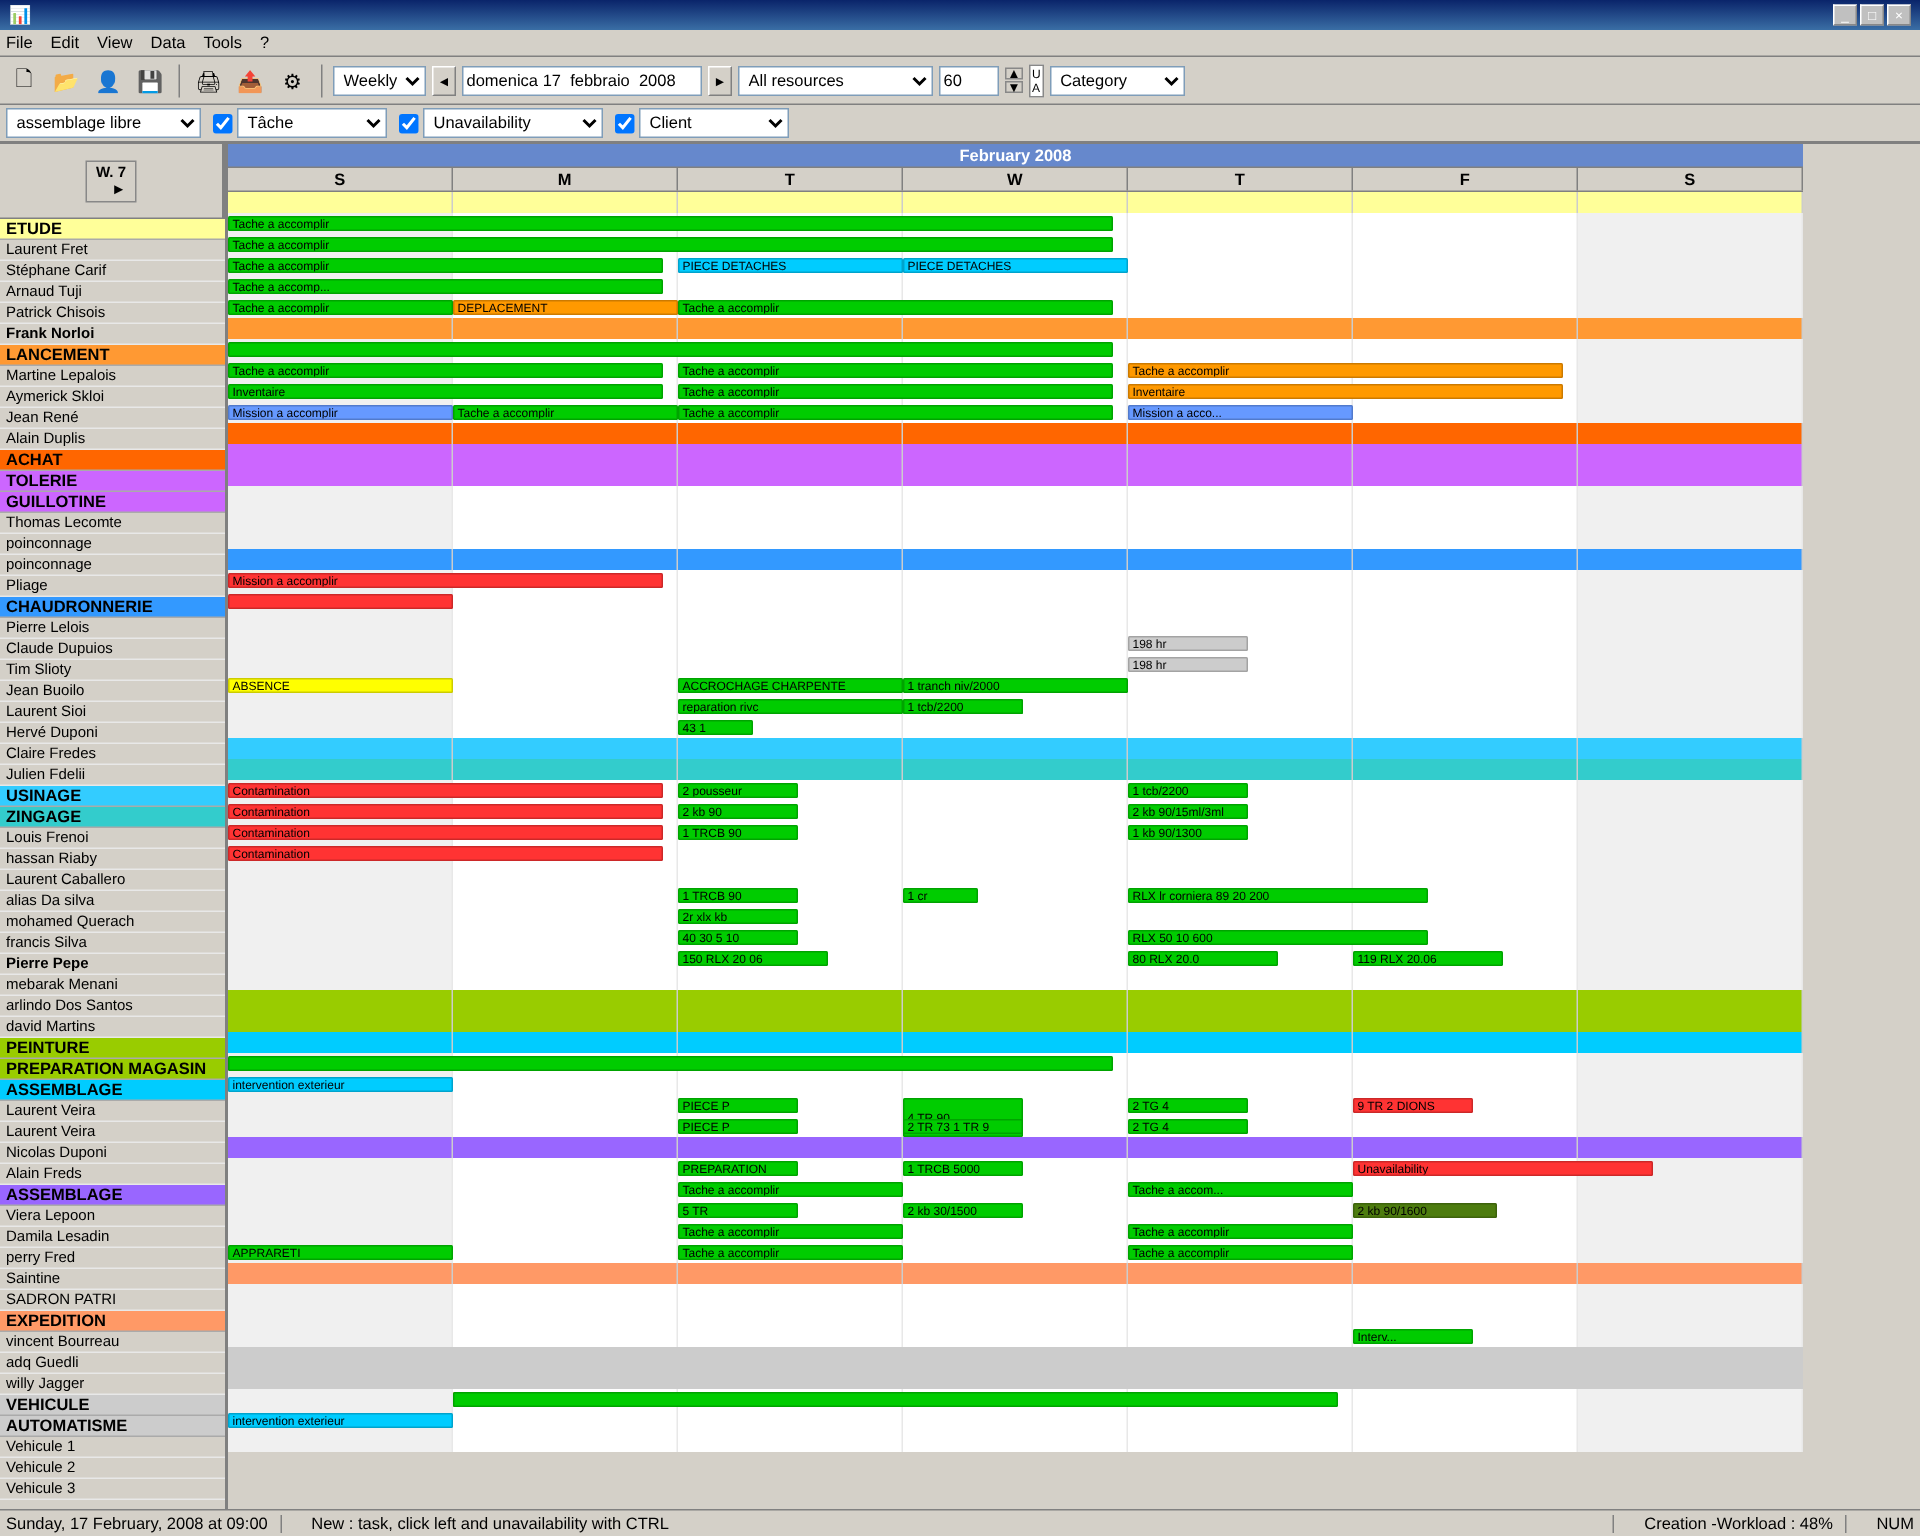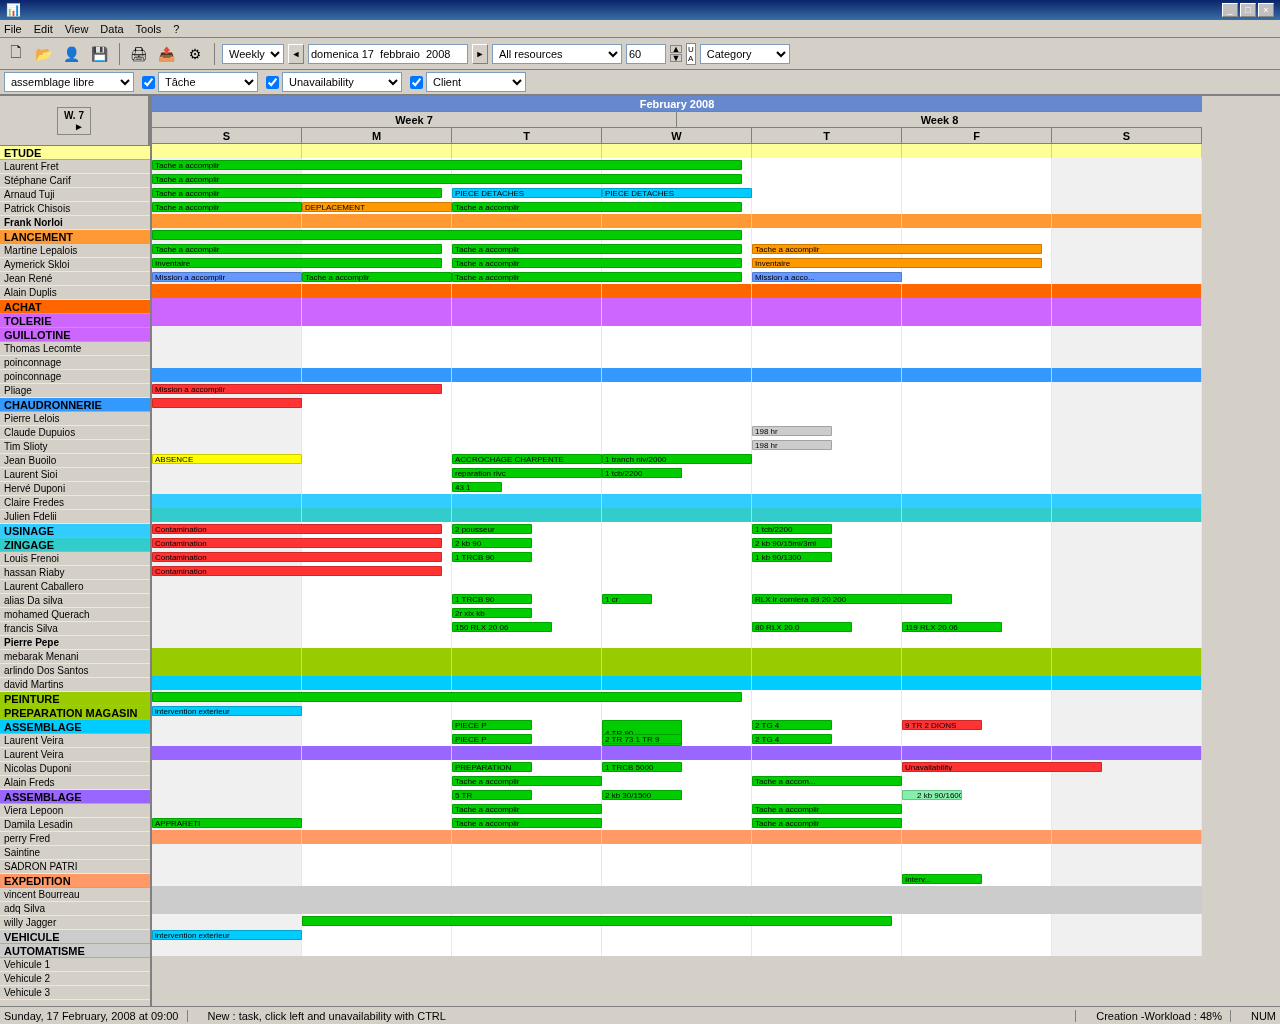--- a/index.html
+++ b/index.html
@@ -354,41 +354,37 @@
           <div class="lp-row" style="height: 14px; font-size: 10px; padding-left: 4px; border-bottom: 1px solid rgb(232, 232, 232); white-space: nowrap; overflow: hidden;">Nicolas Duponi</div>
           <div class="lp-row" style="height: 14px; font-size: 10px; padding-left: 4px; border-bottom: 1px solid rgb(232, 232, 232); white-space: nowrap; overflow: hidden;">Alain Freds</div>
           <div class="lp-section-header" style="background-color: rgb(153, 102, 255); height: 14px; font-size: 11px; font-weight: bold; border-bottom: 1px solid rgb(170, 170, 170); padding-left: 4px;">ASSEMBLAGE</div>
           <div class="lp-row" style="height: 14px; font-size: 10px; padding-left: 4px; border-bottom: 1px solid rgb(232, 232, 232); white-space: nowrap; overflow: hidden;">Viera Lepoon</div>
           <div class="lp-row" style="height: 14px; font-size: 10px; padding-left: 4px; border-bottom: 1px solid rgb(232, 232, 232); white-space: nowrap; overflow: hidden;">Damila Lesadin</div>
           <div class="lp-row" style="height: 14px; font-size: 10px; padding-left: 4px; border-bottom: 1px solid rgb(232, 232, 232); white-space: nowrap; overflow: hidden;">perry Fred</div>
           <div class="lp-row" style="height: 14px; font-size: 10px; padding-left: 4px; border-bottom: 1px solid rgb(232, 232, 232); white-space: nowrap; overflow: hidden;">Saintine</div>
           <div class="lp-row" style="height: 14px; font-size: 10px; padding-left: 4px; border-bottom: 1px solid rgb(232, 232, 232); white-space: nowrap; overflow: hidden;">SADRON PATRI</div>
           <div class="lp-section-header" style="background-color: rgb(255, 153, 102); height: 14px; font-size: 11px; font-weight: bold; border-bottom: 1px solid rgb(170, 170, 170); padding-left: 4px;">EXPEDITION</div>
           <div class="lp-row" style="height: 14px; font-size: 10px; padding-left: 4px; border-bottom: 1px solid rgb(232, 232, 232); white-space: nowrap; overflow: hidden;">vincent Bourreau</div>
-          <div class="lp-row" style="height: 14px; font-size: 10px; padding-left: 4px; border-bottom: 1px solid rgb(232, 232, 232); white-space: nowrap; overflow: hidden;">adq Silva</div>
+          <div class="lp-row" style="height: 14px; font-size: 10px; padding-left: 4px; border-bottom: 1px solid rgb(232, 232, 232); white-space: nowrap; overflow: hidden;">adq Guedli</div>
           <div class="lp-row" style="height: 14px; font-size: 10px; padding-left: 4px; border-bottom: 1px solid rgb(232, 232, 232); white-space: nowrap; overflow: hidden;">willy Jagger</div>
           <div class="lp-section-header" style="background-color: rgb(204, 204, 204); height: 14px; font-size: 11px; font-weight: bold; border-bottom: 1px solid rgb(170, 170, 170); padding-left: 4px;">VEHICULE</div>
           <div class="lp-section-header" style="background-color: rgb(204, 204, 204); height: 14px; font-size: 11px; font-weight: bold; border-bottom: 1px solid rgb(170, 170, 170); padding-left: 4px;">AUTOMATISME</div>
           <div class="lp-row" style="height: 14px; font-size: 10px; padding-left: 4px; border-bottom: 1px solid rgb(232, 232, 232); white-space: nowrap; overflow: hidden;">Vehicule 1</div>
           <div class="lp-row" style="height: 14px; font-size: 10px; padding-left: 4px; border-bottom: 1px solid rgb(232, 232, 232); white-space: nowrap; overflow: hidden;">Vehicule 2</div>
           <div class="lp-row" style="height: 14px; font-size: 10px; padding-left: 4px; border-bottom: 1px solid rgb(232, 232, 232); white-space: nowrap; overflow: hidden;">Vehicule 3</div>
         </div>
     </div>
 
     <div class="right-grid" id="right-grid">
       <div class="grid-scroll-inner" id="grid-content">
 
         <div class="header-months">
           <span>February 2008</span>
         </div>
 
-        <div class="week-header-row" style="display:flex;height:16px;background:#d4d0c8;border-bottom:1px solid #808080;">
-          <div style="width:525px;text-align:center;border-right:1px solid #808080;font-size:11px;font-weight:bold;display:flex;align-items:center;justify-content:center;">Week 7</div>
-          <div style="flex:1;text-align:center;font-size:11px;font-weight:bold;display:flex;align-items:center;justify-content:center;">Week 8</div>
-        </div>
 
         <div style="display:flex;height:16px;background:#d4d0c8;border-bottom:1px solid #808080;">
           <div style="width:150px;text-align:center;border-right:1px solid #808080;font-size:11px;font-weight:bold;display:flex;align-items:center;justify-content:center;">S</div>
           <div style="width:150px;text-align:center;border-right:1px solid #808080;font-size:11px;font-weight:bold;display:flex;align-items:center;justify-content:center;">M</div>
           <div style="width:150px;text-align:center;border-right:1px solid #808080;font-size:11px;font-weight:bold;display:flex;align-items:center;justify-content:center;">T</div>
           <div style="width:150px;text-align:center;border-right:1px solid #808080;font-size:11px;font-weight:bold;display:flex;align-items:center;justify-content:center;">W</div>
           <div style="width:150px;text-align:center;border-right:1px solid #808080;font-size:11px;font-weight:bold;display:flex;align-items:center;justify-content:center;">T</div>
           <div style="width:150px;text-align:center;border-right:1px solid #808080;font-size:11px;font-weight:bold;display:flex;align-items:center;justify-content:center;">F</div>
           <div style="width:150px;text-align:center;border-right:1px solid #808080;font-size:11px;font-weight:bold;display:flex;align-items:center;justify-content:center;">S</div>
         </div>
@@ -437,20 +433,30 @@
               <div class="task-bar" style="background-color: rgb(0, 204, 255); left: 450px; width: 150px; position: absolute; height: 10px; top: 2px; font-size: 8px; padding-left: 2px; overflow: hidden; white-space: nowrap; z-index: 2; border-radius: 1px; border: 1px solid rgba(0, 0, 0, 0.2);">PIECE DETACHES</div>
             </div>
             <div style="display: flex; height: 14px; border-bottom: 1px solid rgb(232, 232, 232); position: relative;">
               <div style="width: 150px; min-width: 150px; border-right: 1px solid rgb(232, 232, 232); height: 14px; position: relative; background-color: rgb(240, 240, 240);"></div>
               <div style="width: 150px; min-width: 150px; border-right: 1px solid rgb(232, 232, 232); height: 14px; position: relative; background-color: white;"></div>
               <div style="width: 150px; min-width: 150px; border-right: 1px solid rgb(232, 232, 232); height: 14px; position: relative; background-color: white;"></div>
               <div style="width: 150px; min-width: 150px; border-right: 1px solid rgb(232, 232, 232); height: 14px; position: relative; background-color: white;"></div>
               <div style="width: 150px; min-width: 150px; border-right: 1px solid rgb(232, 232, 232); height: 14px; position: relative; background-color: white;"></div>
               <div style="width: 150px; min-width: 150px; border-right: 1px solid rgb(232, 232, 232); height: 14px; position: relative; background-color: white;"></div>
               <div style="width: 150px; min-width: 150px; border-right: 1px solid rgb(232, 232, 232); height: 14px; position: relative; background-color: rgb(240, 240, 240);"></div>
+              <div class="task-bar" style="background-color: rgb(0, 204, 0); left: 0px; width: 290px; position: absolute; height: 10px; top: 2px; font-size: 8px; padding-left: 2px; overflow: hidden; white-space: nowrap; z-index: 2; border-radius: 1px; border: 1px solid rgba(0, 0, 0, 0.2);">Tache a accomp...</div>
+            </div>
+            <div style="display: flex; height: 14px; border-bottom: 1px solid rgb(232, 232, 232); position: relative;">
+              <div style="width: 150px; min-width: 150px; border-right: 1px solid rgb(232, 232, 232); height: 14px; position: relative; background-color: rgb(240, 240, 240);"></div>
+              <div style="width: 150px; min-width: 150px; border-right: 1px solid rgb(232, 232, 232); height: 14px; position: relative; background-color: white;"></div>
+              <div style="width: 150px; min-width: 150px; border-right: 1px solid rgb(232, 232, 232); height: 14px; position: relative; background-color: white;"></div>
+              <div style="width: 150px; min-width: 150px; border-right: 1px solid rgb(232, 232, 232); height: 14px; position: relative; background-color: white;"></div>
+              <div style="width: 150px; min-width: 150px; border-right: 1px solid rgb(232, 232, 232); height: 14px; position: relative; background-color: white;"></div>
+              <div style="width: 150px; min-width: 150px; border-right: 1px solid rgb(232, 232, 232); height: 14px; position: relative; background-color: white;"></div>
+              <div style="width: 150px; min-width: 150px; border-right: 1px solid rgb(232, 232, 232); height: 14px; position: relative; background-color: rgb(240, 240, 240);"></div>
               <div class="task-bar" style="background-color: rgb(0, 204, 0); left: 0px; width: 150px; position: absolute; height: 10px; top: 2px; font-size: 8px; padding-left: 2px; overflow: hidden; white-space: nowrap; z-index: 2; border-radius: 1px; border: 1px solid rgba(0, 0, 0, 0.2);">Tache a accomplir</div>
               <div class="task-bar" style="background-color: rgb(255, 153, 0); left: 150px; width: 150px; position: absolute; height: 10px; top: 2px; font-size: 8px; padding-left: 2px; overflow: hidden; white-space: nowrap; z-index: 2; border-radius: 1px; border: 1px solid rgba(0, 0, 0, 0.2);">DEPLACEMENT</div>
               <div class="task-bar" style="background-color: rgb(0, 204, 0); left: 300px; width: 290px; position: absolute; height: 10px; top: 2px; font-size: 8px; padding-left: 2px; overflow: hidden; white-space: nowrap; z-index: 2; border-radius: 1px; border: 1px solid rgba(0, 0, 0, 0.2);">Tache a accomplir</div>
             </div>
             <div style="display: flex; height: 14px; background-color: rgb(255, 153, 51); border-bottom: 1px solid rgb(170, 170, 170);">
               <div style="width: 150px; min-width: 150px; border-right: 1px solid rgb(204, 204, 204); height: 14px; background-color: rgb(255, 153, 51);"></div>
               <div style="width: 150px; min-width: 150px; border-right: 1px solid rgb(204, 204, 204); height: 14px; background-color: rgb(255, 153, 51);"></div>
               <div style="width: 150px; min-width: 150px; border-right: 1px solid rgb(204, 204, 204); height: 14px; background-color: rgb(255, 153, 51);"></div>
               <div style="width: 150px; min-width: 150px; border-right: 1px solid rgb(204, 204, 204); height: 14px; background-color: rgb(255, 153, 51);"></div>
               <div style="width: 150px; min-width: 150px; border-right: 1px solid rgb(204, 204, 204); height: 14px; background-color: rgb(255, 153, 51);"></div>
@@ -746,20 +752,31 @@
               <div class="task-bar" style="background-color: rgb(0, 204, 0); left: 300px; width: 80px; position: absolute; height: 10px; top: 2px; font-size: 8px; padding-left: 2px; overflow: hidden; white-space: nowrap; z-index: 2; border-radius: 1px; border: 1px solid rgba(0, 0, 0, 0.2);">2r xlx kb</div>
             </div>
             <div style="display: flex; height: 14px; border-bottom: 1px solid rgb(232, 232, 232); position: relative;">
               <div style="width: 150px; min-width: 150px; border-right: 1px solid rgb(232, 232, 232); height: 14px; position: relative; background-color: rgb(240, 240, 240);"></div>
               <div style="width: 150px; min-width: 150px; border-right: 1px solid rgb(232, 232, 232); height: 14px; position: relative; background-color: white;"></div>
               <div style="width: 150px; min-width: 150px; border-right: 1px solid rgb(232, 232, 232); height: 14px; position: relative; background-color: white;"></div>
               <div style="width: 150px; min-width: 150px; border-right: 1px solid rgb(232, 232, 232); height: 14px; position: relative; background-color: white;"></div>
               <div style="width: 150px; min-width: 150px; border-right: 1px solid rgb(232, 232, 232); height: 14px; position: relative; background-color: white;"></div>
               <div style="width: 150px; min-width: 150px; border-right: 1px solid rgb(232, 232, 232); height: 14px; position: relative; background-color: white;"></div>
               <div style="width: 150px; min-width: 150px; border-right: 1px solid rgb(232, 232, 232); height: 14px; position: relative; background-color: rgb(240, 240, 240);"></div>
+              <div class="task-bar" style="background-color: rgb(0, 204, 0); left: 300px; width: 80px; position: absolute; height: 10px; top: 2px; font-size: 8px; padding-left: 2px; overflow: hidden; white-space: nowrap; z-index: 2; border-radius: 1px; border: 1px solid rgba(0, 0, 0, 0.2);">40 30 5 10</div>
+              <div class="task-bar" style="background-color: rgb(0, 204, 0); left: 600px; width: 200px; position: absolute; height: 10px; top: 2px; font-size: 8px; padding-left: 2px; overflow: hidden; white-space: nowrap; z-index: 2; border-radius: 1px; border: 1px solid rgba(0, 0, 0, 0.2);">RLX 50 10 600</div>
+            </div>
+            <div style="display: flex; height: 14px; border-bottom: 1px solid rgb(232, 232, 232); position: relative;">
+              <div style="width: 150px; min-width: 150px; border-right: 1px solid rgb(232, 232, 232); height: 14px; position: relative; background-color: rgb(240, 240, 240);"></div>
+              <div style="width: 150px; min-width: 150px; border-right: 1px solid rgb(232, 232, 232); height: 14px; position: relative; background-color: white;"></div>
+              <div style="width: 150px; min-width: 150px; border-right: 1px solid rgb(232, 232, 232); height: 14px; position: relative; background-color: white;"></div>
+              <div style="width: 150px; min-width: 150px; border-right: 1px solid rgb(232, 232, 232); height: 14px; position: relative; background-color: white;"></div>
+              <div style="width: 150px; min-width: 150px; border-right: 1px solid rgb(232, 232, 232); height: 14px; position: relative; background-color: white;"></div>
+              <div style="width: 150px; min-width: 150px; border-right: 1px solid rgb(232, 232, 232); height: 14px; position: relative; background-color: white;"></div>
+              <div style="width: 150px; min-width: 150px; border-right: 1px solid rgb(232, 232, 232); height: 14px; position: relative; background-color: rgb(240, 240, 240);"></div>
               <div class="task-bar" style="background-color: rgb(0, 204, 0); left: 300px; width: 100px; position: absolute; height: 10px; top: 2px; font-size: 8px; padding-left: 2px; overflow: hidden; white-space: nowrap; z-index: 2; border-radius: 1px; border: 1px solid rgba(0, 0, 0, 0.2);">150 RLX 20 06</div>
               <div class="task-bar" style="background-color: rgb(0, 204, 0); left: 600px; width: 100px; position: absolute; height: 10px; top: 2px; font-size: 8px; padding-left: 2px; overflow: hidden; white-space: nowrap; z-index: 2; border-radius: 1px; border: 1px solid rgba(0, 0, 0, 0.2);">80 RLX 20.0</div>
               <div class="task-bar" style="background-color: rgb(0, 204, 0); left: 750px; width: 100px; position: absolute; height: 10px; top: 2px; font-size: 8px; padding-left: 2px; overflow: hidden; white-space: nowrap; z-index: 2; border-radius: 1px; border: 1px solid rgba(0, 0, 0, 0.2);">119 RLX 20.06</div>
             </div>
             <div style="display: flex; height: 14px; border-bottom: 1px solid rgb(232, 232, 232); position: relative;">
               <div style="width: 150px; min-width: 150px; border-right: 1px solid rgb(232, 232, 232); height: 14px; position: relative; background-color: rgb(240, 240, 240);"></div>
               <div style="width: 150px; min-width: 150px; border-right: 1px solid rgb(232, 232, 232); height: 14px; position: relative; background-color: white;"></div>
               <div style="width: 150px; min-width: 150px; border-right: 1px solid rgb(232, 232, 232); height: 14px; position: relative; background-color: white;"></div>
               <div style="width: 150px; min-width: 150px; border-right: 1px solid rgb(232, 232, 232); height: 14px; position: relative; background-color: white;"></div>
               <div style="width: 150px; min-width: 150px; border-right: 1px solid rgb(232, 232, 232); height: 14px; position: relative; background-color: white;"></div>
@@ -873,21 +890,21 @@
             <div style="display: flex; height: 14px; border-bottom: 1px solid rgb(232, 232, 232); position: relative;">
               <div style="width: 150px; min-width: 150px; border-right: 1px solid rgb(232, 232, 232); height: 14px; position: relative; background-color: rgb(240, 240, 240);"></div>
               <div style="width: 150px; min-width: 150px; border-right: 1px solid rgb(232, 232, 232); height: 14px; position: relative; background-color: white;"></div>
               <div style="width: 150px; min-width: 150px; border-right: 1px solid rgb(232, 232, 232); height: 14px; position: relative; background-color: white;"></div>
               <div style="width: 150px; min-width: 150px; border-right: 1px solid rgb(232, 232, 232); height: 14px; position: relative; background-color: white;"></div>
               <div style="width: 150px; min-width: 150px; border-right: 1px solid rgb(232, 232, 232); height: 14px; position: relative; background-color: white;"></div>
               <div style="width: 150px; min-width: 150px; border-right: 1px solid rgb(232, 232, 232); height: 14px; position: relative; background-color: white;"></div>
               <div style="width: 150px; min-width: 150px; border-right: 1px solid rgb(232, 232, 232); height: 14px; position: relative; background-color: rgb(240, 240, 240);"></div>
               <div class="task-bar" style="background-color: rgb(0, 204, 0); left: 300px; width: 80px; position: absolute; height: 10px; top: 2px; font-size: 8px; padding-left: 2px; overflow: hidden; white-space: nowrap; z-index: 2; border-radius: 1px; border: 1px solid rgba(0, 0, 0, 0.2);">5 TR</div>
               <div class="task-bar" style="background-color: rgb(0, 204, 0); left: 450px; width: 80px; position: absolute; height: 10px; top: 2px; font-size: 8px; padding-left: 2px; overflow: hidden; white-space: nowrap; z-index: 2; border-radius: 1px; border: 1px solid rgba(0, 0, 0, 0.2);">2 kb 30/1500</div>
-              <div class="task-bar" style="background-color: #86efac; left: 750px; width: 60px; position: absolute; height: 10px; top: 2px; font-size: 8px; padding-left: 14px; overflow: hidden; white-space: nowrap; z-index: 2; border-radius: 1px; border: 1px solid rgba(0, 0, 0, 0.2);">2 kb 90/1600</div>
+              <div class="task-bar" style="background-color: #4d7c0f; left: 750px; width: 96px; position: absolute; height: 10px; top: 2px; font-size: 8px; padding-left: 2px; overflow: hidden; white-space: nowrap; z-index: 2; border-radius: 1px; border: 1px solid rgba(0, 0, 0, 0.2);">2 kb 90/1600</div>
             </div>
             <div style="display: flex; height: 14px; border-bottom: 1px solid rgb(232, 232, 232); position: relative;">
               <div style="width: 150px; min-width: 150px; border-right: 1px solid rgb(232, 232, 232); height: 14px; position: relative; background-color: rgb(240, 240, 240);"></div>
               <div style="width: 150px; min-width: 150px; border-right: 1px solid rgb(232, 232, 232); height: 14px; position: relative; background-color: white;"></div>
               <div style="width: 150px; min-width: 150px; border-right: 1px solid rgb(232, 232, 232); height: 14px; position: relative; background-color: white;"></div>
               <div style="width: 150px; min-width: 150px; border-right: 1px solid rgb(232, 232, 232); height: 14px; position: relative; background-color: white;"></div>
               <div style="width: 150px; min-width: 150px; border-right: 1px solid rgb(232, 232, 232); height: 14px; position: relative; background-color: white;"></div>
               <div style="width: 150px; min-width: 150px; border-right: 1px solid rgb(232, 232, 232); height: 14px; position: relative; background-color: white;"></div>
               <div style="width: 150px; min-width: 150px; border-right: 1px solid rgb(232, 232, 232); height: 14px; position: relative; background-color: rgb(240, 240, 240);"></div>
               <div class="task-bar" style="background-color: rgb(0, 204, 0); left: 300px; width: 150px; position: absolute; height: 10px; top: 2px; font-size: 8px; padding-left: 2px; overflow: hidden; white-space: nowrap; z-index: 2; border-radius: 1px; border: 1px solid rgba(0, 0, 0, 0.2);">Tache a accomplir</div>

